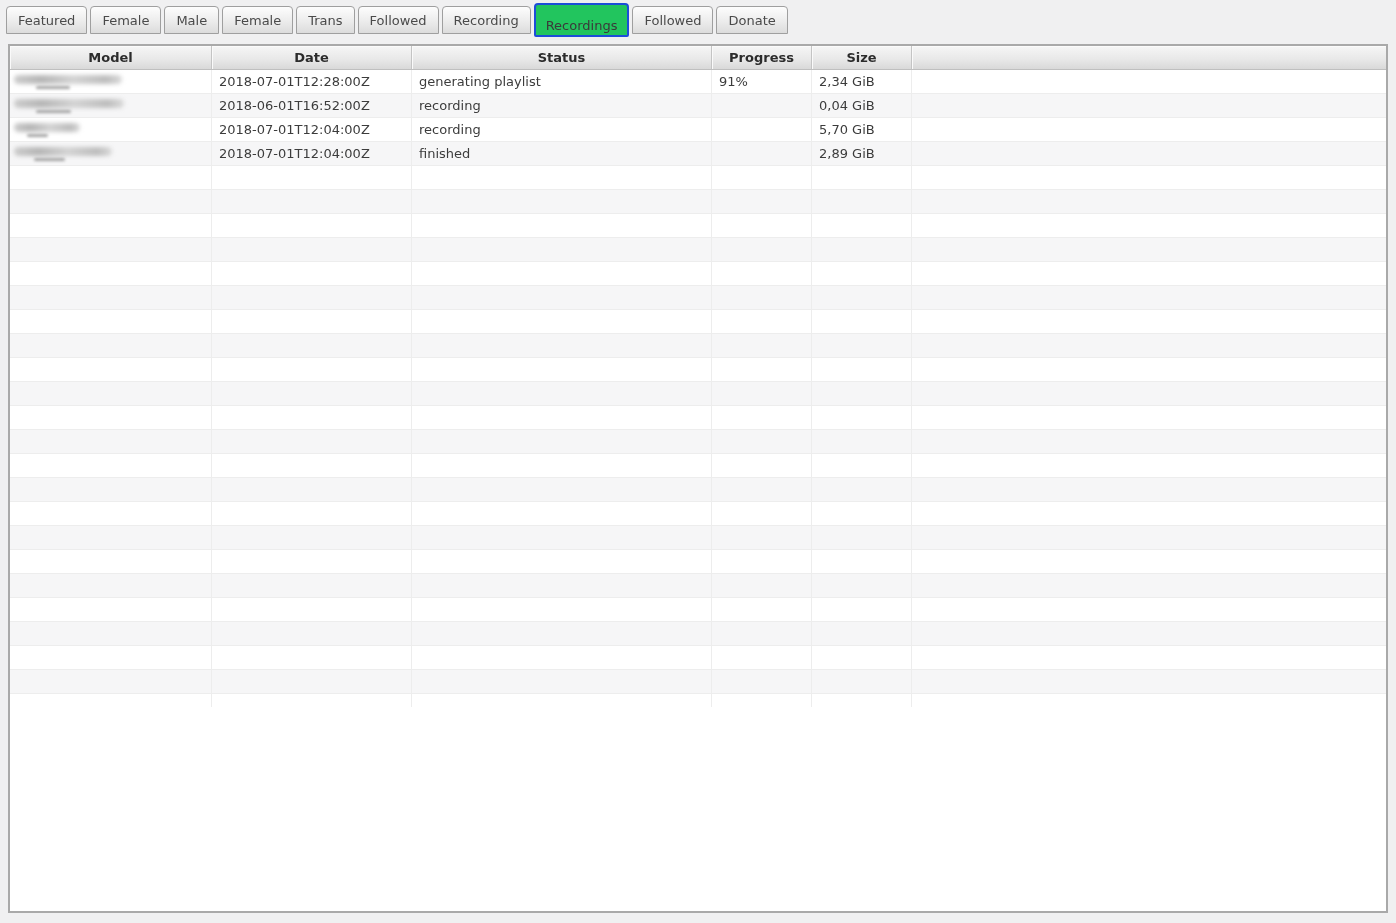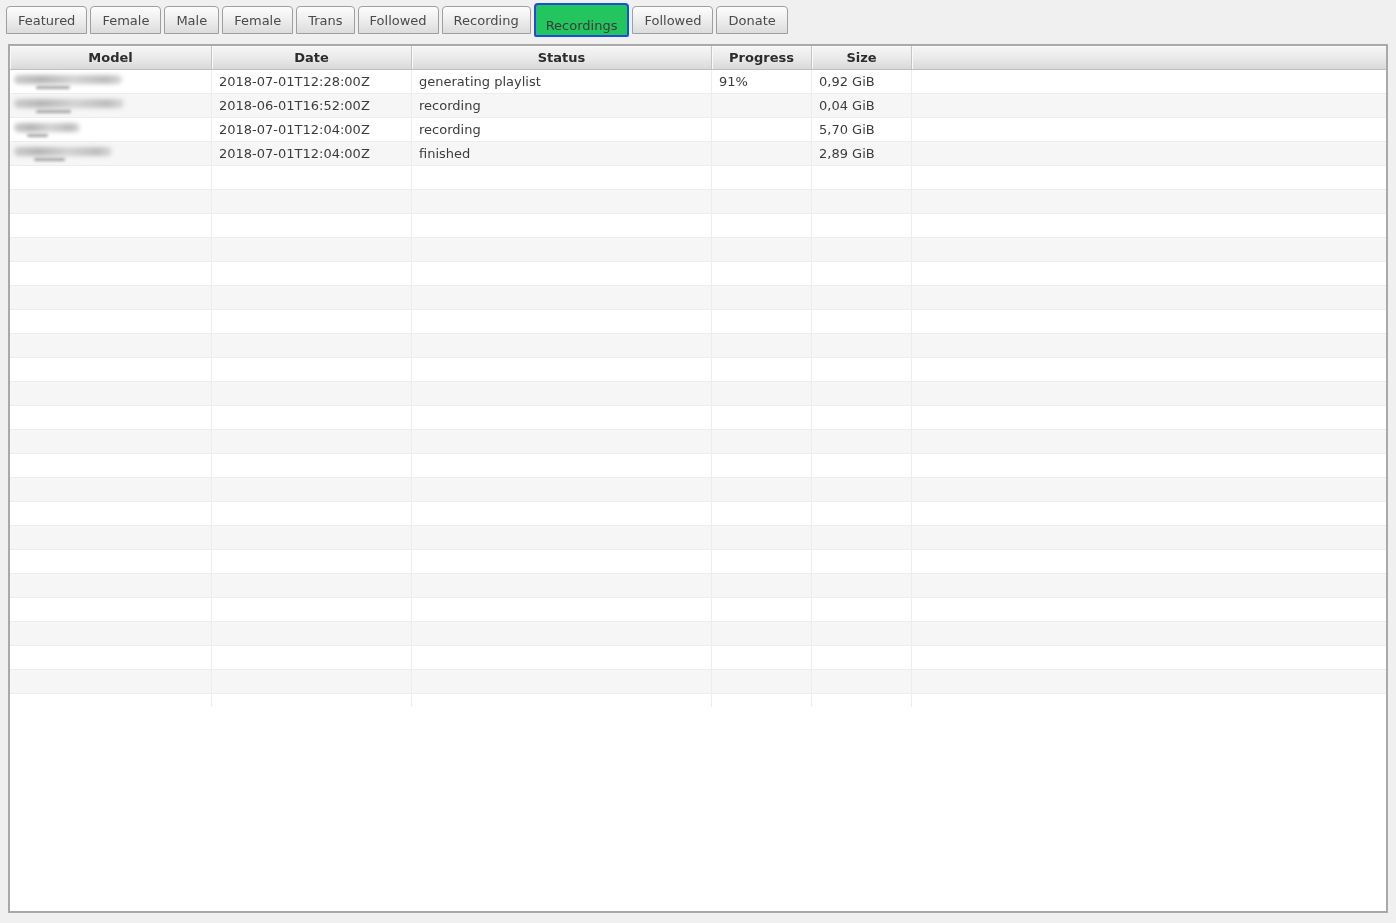--- a/index.html
+++ b/index.html
@@ -150,21 +150,21 @@
       <div class="tr">
         <div class="td col-model">
           <div class="redact" style="width: 108px;">
             <div class="r1"></div>
             <div class="r2"></div>
           </div>
         </div>
         <div class="td col-date">2018-07-01T12:28:00Z</div>
         <div class="td col-status">generating playlist</div>
         <div class="td col-progress">91%</div>
-        <div class="td col-size">0,92 GiB</div>
+        <div class="td col-size">2,34 GiB</div>
         <div class="td col-fill"></div>
       </div>
       <div class="tr">
         <div class="td col-model">
           <div class="redact" style="width: 110px;">
             <div class="r1"></div>
             <div class="r2"></div>
           </div>
         </div>
         <div class="td col-date">2018-06-01T16:52:00Z</div>

